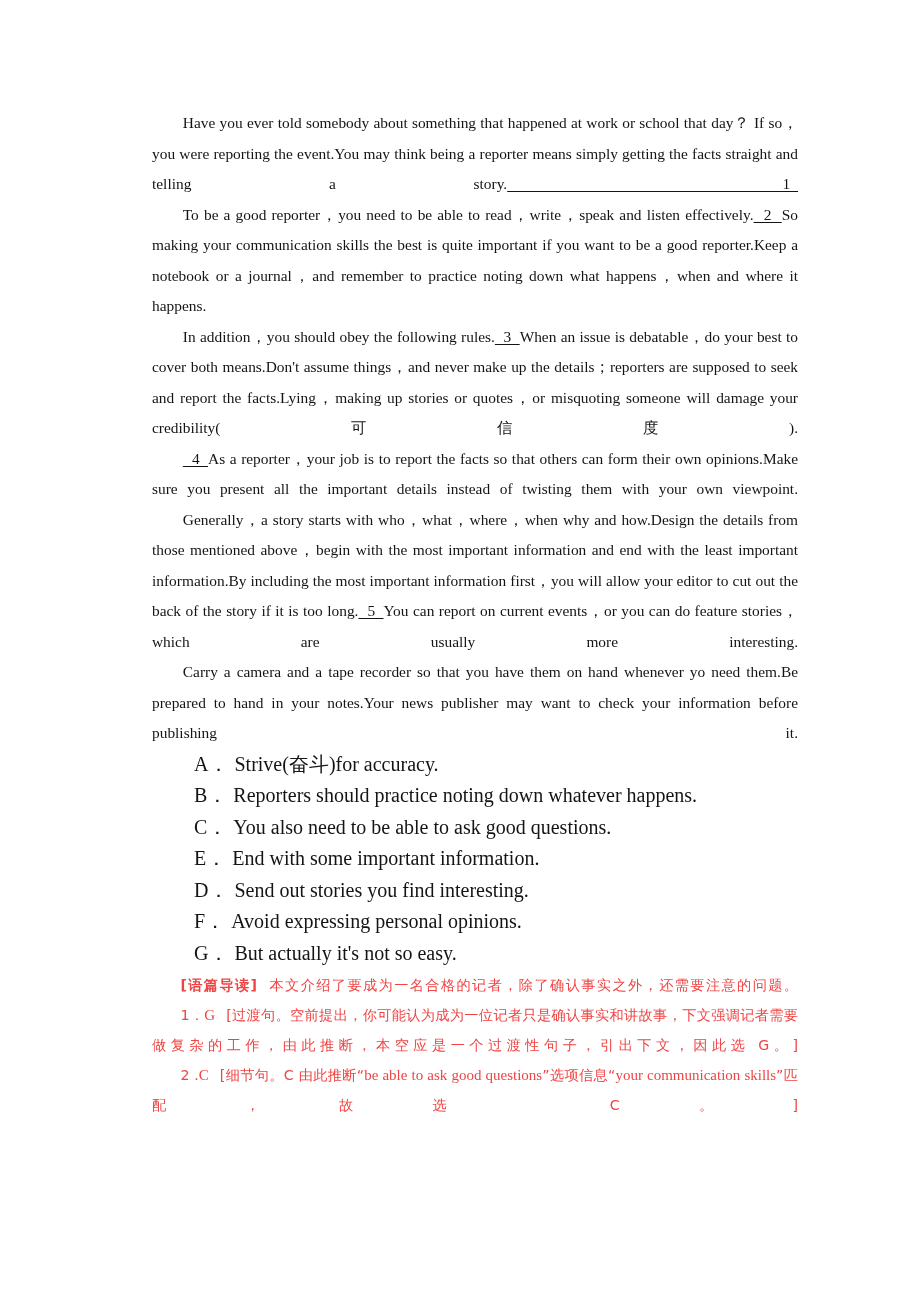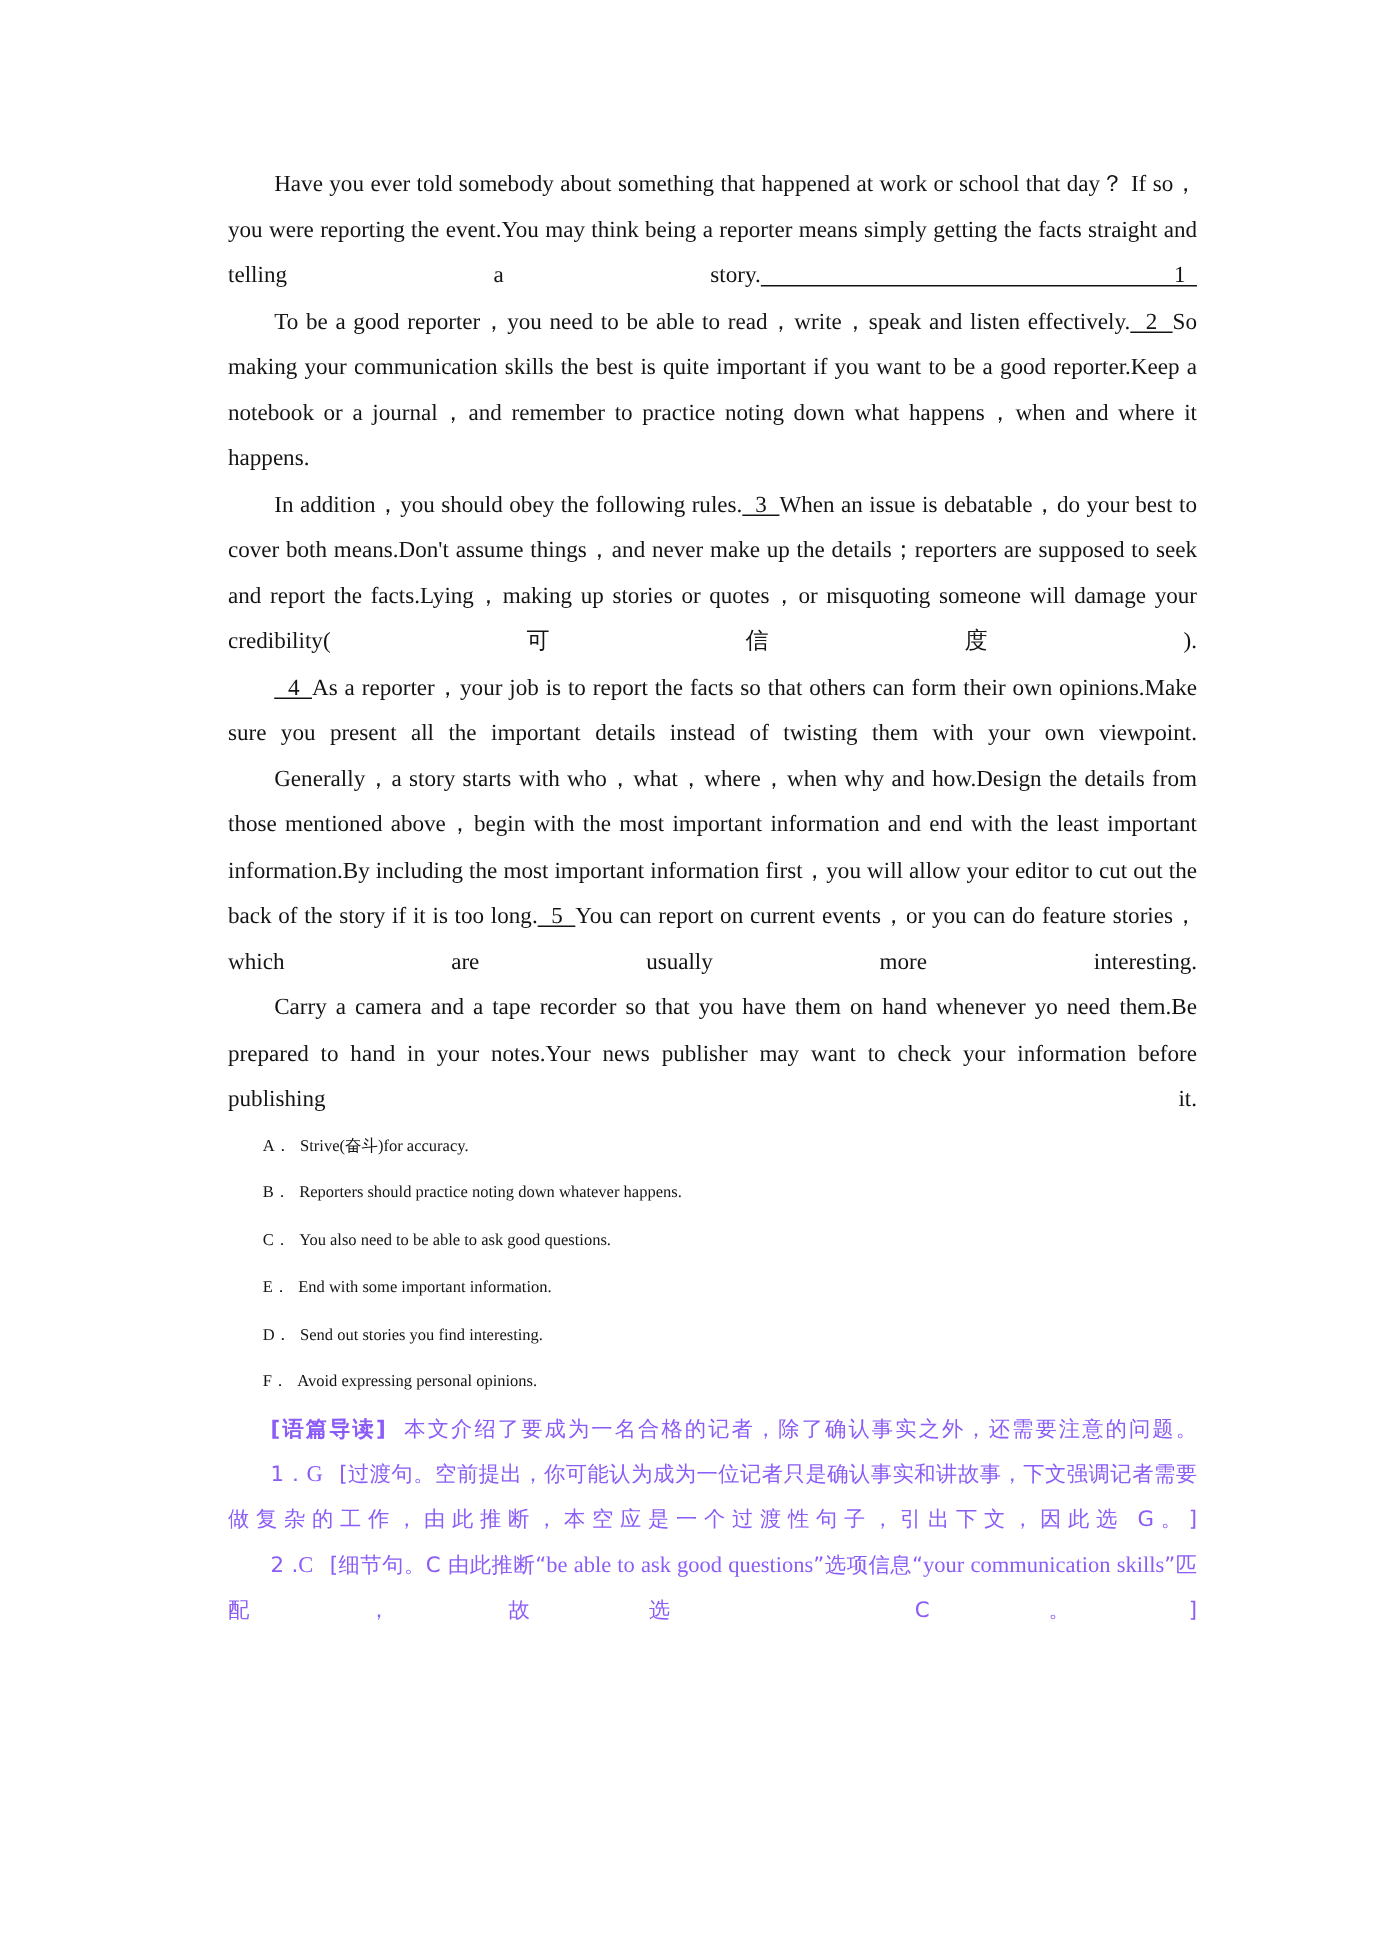--- a/index.html
+++ b/index.html
@@ -51,39 +51,39 @@
   }
 
   
   .options {
     margin: 0;
     padding: 0;
     list-style: none;
   }
   .opt {
     font-family: "Liberation Serif", "DejaVu Serif", serif;
-    font-size: 11px;
+    font-size: 20px;
     line-height: 31.6px;
     text-indent: 2.1em;
     color: #141414;
     white-space: nowrap;
   }
   .opt .lbl { letter-spacing: 0; }
   .opt .gap { display: inline-block; width: 6px; }
 
   
   .cn {
     font-family: "DejaVu Sans", "Liberation Sans", sans-serif;
     font-size: 14.2px;
     line-height: 30.2px;
     text-align: justify;
     text-justify: inter-ideograph;
     text-indent: 2em;
     margin: 0;
-    color: #8b5cf6;
+    color: #ef4444;
   }
   .cn.full-just { text-align-last: justify; }
   .cn b, .cn .bold {
     font-weight: bold;
   }
   .cn .en {
     font-family: "Liberation Serif", "DejaVu Serif", serif;
     font-size: 15px;
   }
   .cn .sp { display: inline-block; width: 11px; }
@@ -109,20 +109,21 @@
 
   </section>
 
   <ul class="options">
     <li class="opt"><span class="lbl">A．</span><span class="gap"></span><span>Strive(奋斗)for accuracy.</span></li>
     <li class="opt"><span class="lbl">B．</span><span class="gap"></span><span>Reporters should practice noting down whatever happens.</span></li>
     <li class="opt"><span class="lbl">C．</span><span class="gap"></span><span>You also need to be able to ask good questions.</span></li>
     <li class="opt"><span class="lbl">E．</span><span class="gap"></span><span>End with some important information.</span></li>
     <li class="opt"><span class="lbl">D．</span><span class="gap"></span><span>Send out stories you find interesting.</span></li>
     <li class="opt"><span class="lbl">F．</span><span class="gap"></span><span>Avoid expressing personal opinions.</span></li>
+    <li class="opt"><span class="lbl">G．</span><span class="gap"></span><span>But actually it's not so easy.</span></li>
   </ul>
 
   <section>
 
     <p class="cn full-just"><span class="bold">[语篇导读]</span><span class="sp"></span><span>本文介绍了要成为一名合格的记者，除了确认事实之外，还需要注意的问题。</span></p>
 
     <p class="cn full-just"><span>1．</span><span class="en">G</span><span class="sp"></span><span>[过渡句。空前提出，你可能认为成为一位记者只是确认事实和讲故事，下文强调记者需要做复杂的工作，由此推断，本空应是一个过渡性句子，引出下文，因此选 G。]</span></p>
 
     <p class="cn full-just"><span>2 .</span><span class="en">C</span><span class="sp"></span><span>[细节句。C 由此推断“</span><span class="en">be able to ask good questions</span><span>”选项信息“</span><span class="en">your communication skills</span><span>”匹配，故选 C。]</span></p>
 

